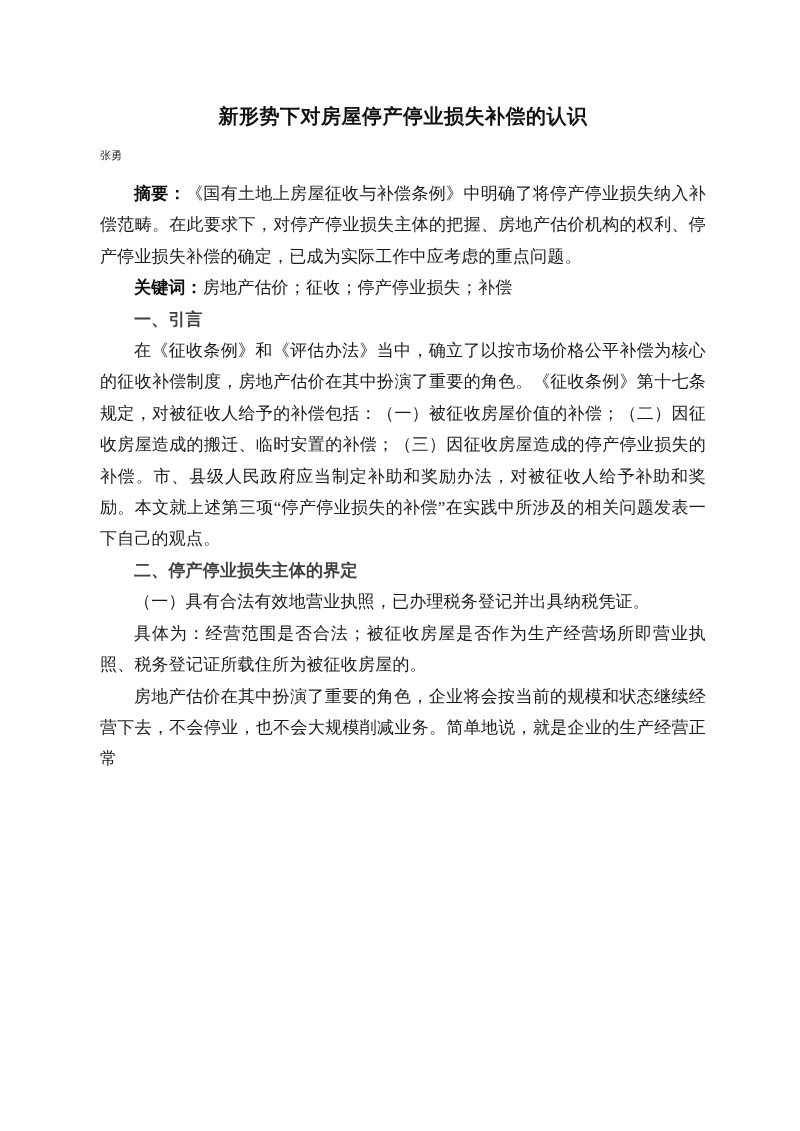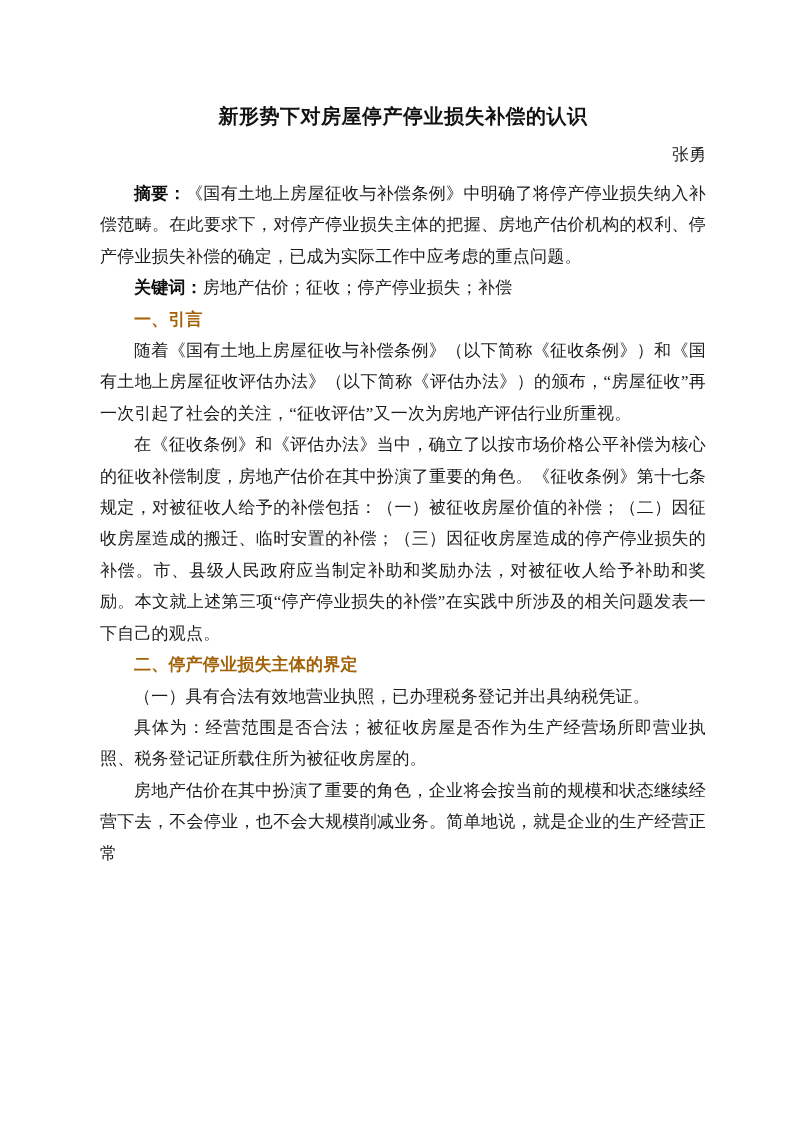--- a/index.html
+++ b/index.html
@@ -27,22 +27,22 @@
     text-align: center;
     font-family: "Liberation Sans", "DejaVu Sans", sans-serif;
     font-size: 20px;
     font-weight: bold;
     line-height: 28px;
     letter-spacing: 0.5px;
     color: #111111;
   }
   .doc-author {
     margin: 12px 0 0 0;
-    text-align: right;
-    font-size: 17px;
+    text-align: left;
+    font-size: 11px;
     font-weight: normal;
     line-height: 26px;
     color: #222222;
   }
   .doc-body {
     margin-top: 10px;
     font-size: 17px;
     line-height: 31.4px;
     letter-spacing: 0.2px;
     text-align: justify;
@@ -59,42 +59,41 @@
     color: #0d0d0d;
     margin-top: 31px;
   }
   .section-heading {
     margin: 0;
     text-indent: 2em;
     font-size: 17px;
     font-weight: bold;
     font-family: "Liberation Sans", "DejaVu Sans", sans-serif;
     line-height: 31.4px;
-    color: #a16207;
+    color: #404040;
   }
 </style>
 </head>
 <body>
 
 <div class="page">
   <div class="doc">
 
     <h1 class="doc-title">新形势下对房屋停产停业损失补偿的认识</h1>
 
     <div class="doc-author">张勇</div>
 
     <div class="doc-body">
 
       <p><span class="label-bold">摘要：</span><span>《国有土地上房屋征收与补偿条例》中明确了将停产停业损失纳入补偿范畴。在此要求下，对停产停业损失主体的把握、房地产估价机构的权利、停产停业损失补偿的确定，已成为实际工作中应考虑的重点问题。</span></p>
 
       <p><span class="label-bold">关键词：</span><span>房地产估价；征收；停产停业损失；补偿</span></p>
 
       <h2 class="section-heading">一、引言</h2>
 
-      <p>随着《国有土地上房屋征收与补偿条例》（以下简称《征收条例》）和《国有土地上房屋征收评估办法》（以下简称《评估办法》）的颁布，“房屋征收”再一次引起了社会的关注，“征收评估”又一次为房地产评估行业所重视。</p>
 
       <p>在《征收条例》和《评估办法》当中，确立了以按市场价格公平补偿为核心的征收补偿制度，房地产估价在其中扮演了重要的角色。《征收条例》第十七条规定，对被征收人给予的补偿包括：（一）被征收房屋价值的补偿；（二）因征收房屋造成的搬迁、临时安置的补偿；（三）因征收房屋造成的停产停业损失的补偿。市、县级人民政府应当制定补助和奖励办法，对被征收人给予补助和奖励。本文就上述第三项“停产停业损失的补偿”在实践中所涉及的相关问题发表一下自己的观点。</p>
 
       <h2 class="section-heading">二、停产停业损失主体的界定</h2>
 
 
       <p>（一）具有合法有效地营业执照，已办理税务登记并出具纳税凭证。</p>
 
       <p>具体为：经营范围是否合法；被征收房屋是否作为生产经营场所即营业执照、税务登记证所载住所为被征收房屋的。</p>
 

